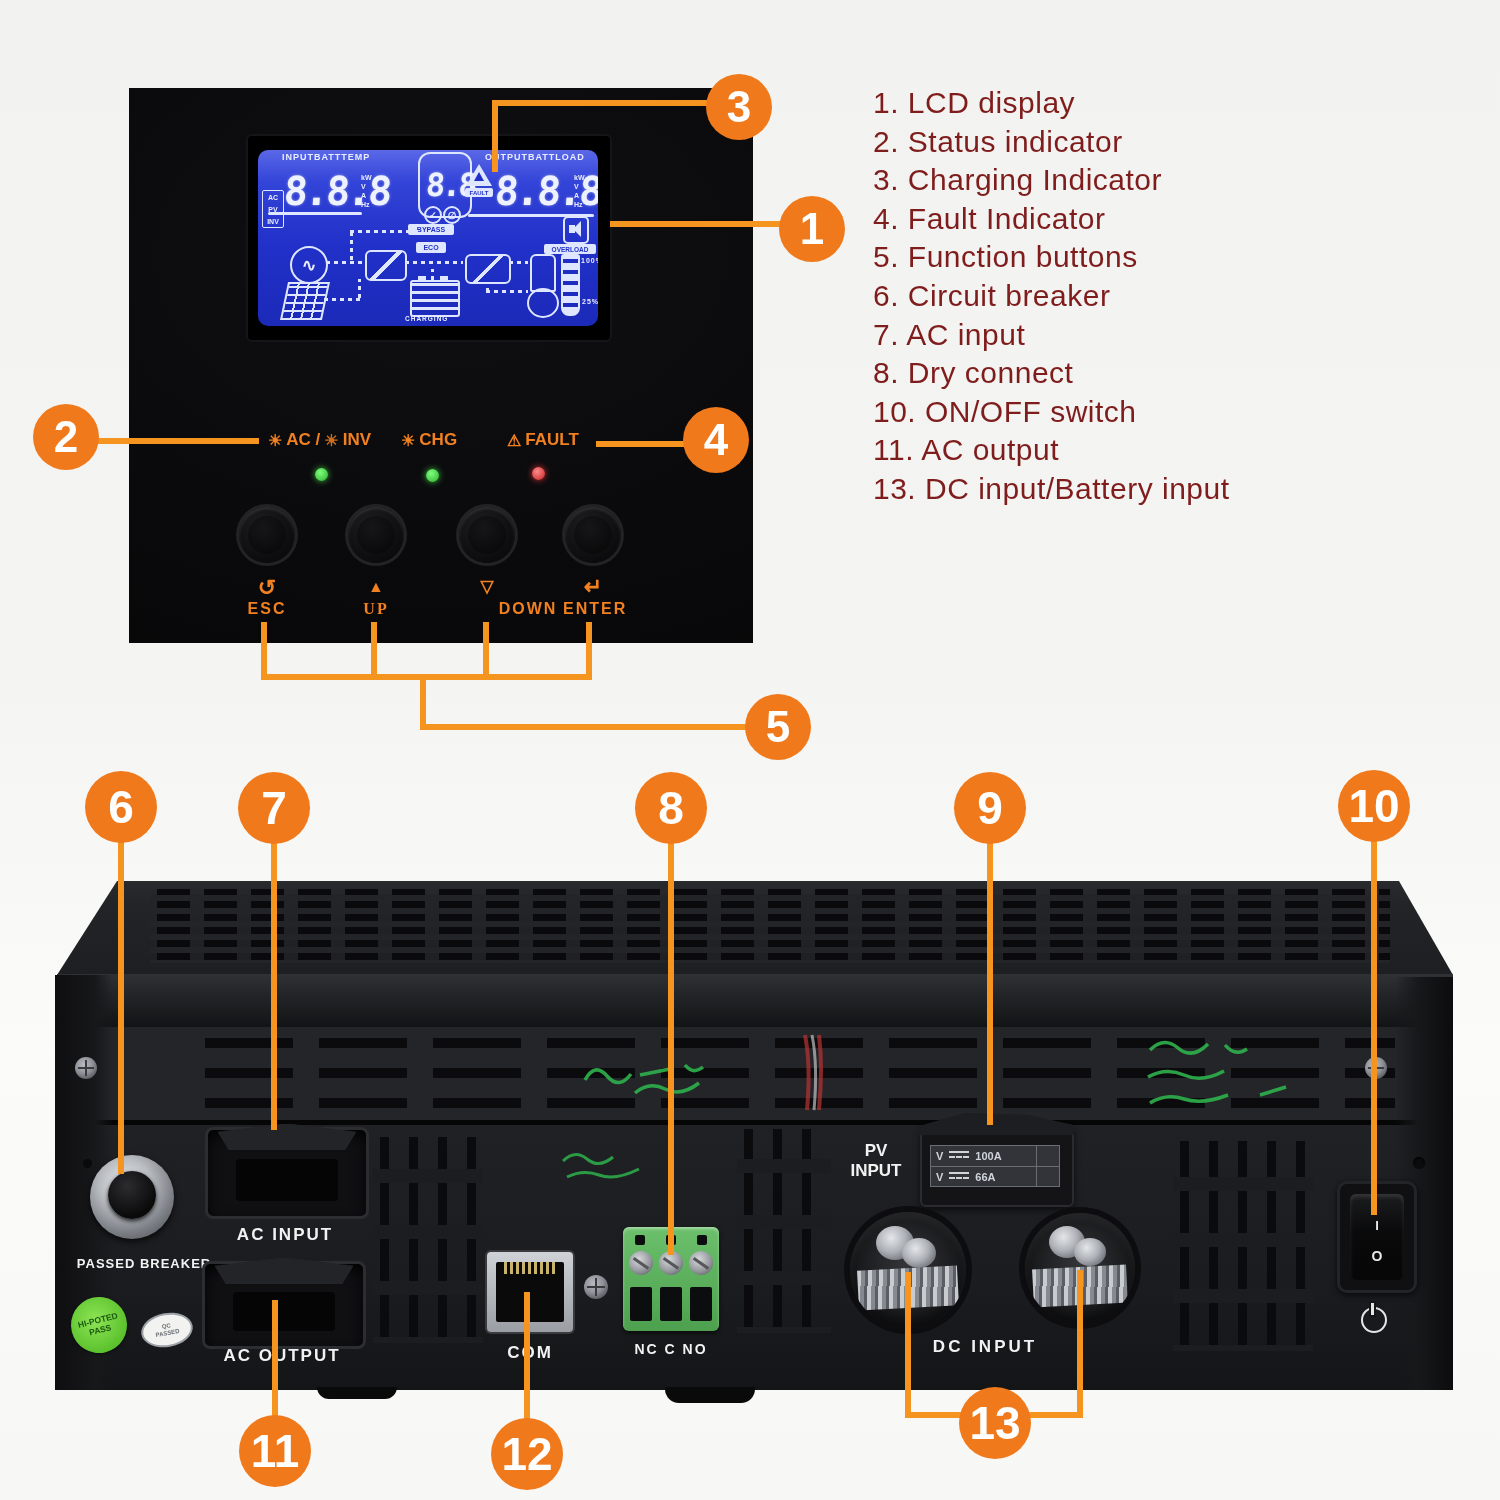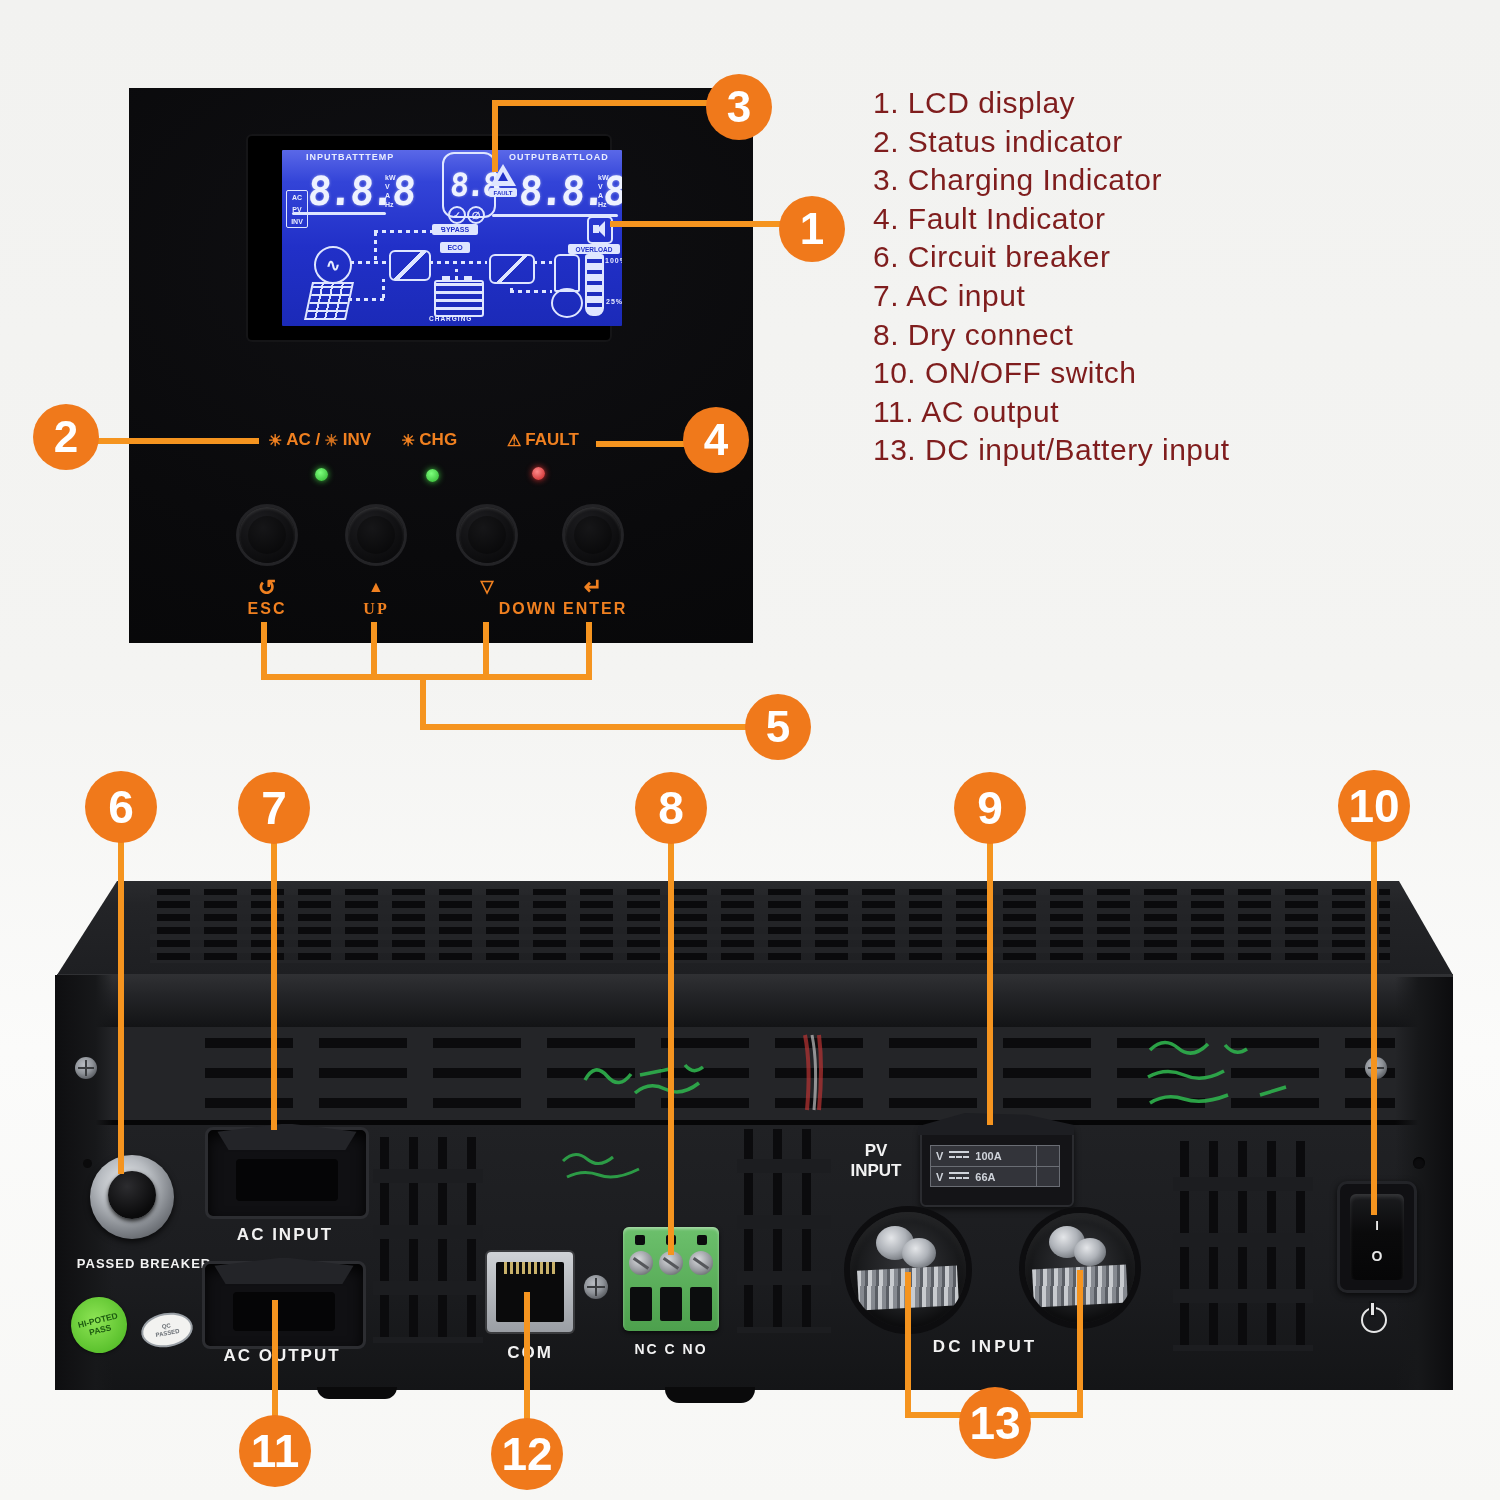--- a/index.html
+++ b/index.html
@@ -17,23 +17,23 @@
 
   
   .plist{position:absolute;left:873px;top:84px;color:#7f1d1d;font-size:30px;line-height:38.6px;letter-spacing:.5px;}
   .plist div{white-space:nowrap;}
 
   
   .panel{position:absolute;left:129px;top:88px;width:624px;height:555px;
          background:radial-gradient(120% 90% at 50% 30%,#101013 0%,#0a0a0c 60%,#070708 100%);}
   .lcd-bezel{position:absolute;left:119px;top:48px;width:362px;height:204px;background:#000;border-radius:4px;
              box-shadow:0 0 0 2px #151517;}
-  .lcd{position:absolute;left:129px;top:62px;width:340px;height:176px;border-radius:1px;
+  .lcd{position:absolute;left:129px;top:62px;width:340px;height:176px;border-radius:10px;
        background:linear-gradient(180deg,#5a68e8 0%,#3344d8 18%,#2130c8 55%,#1b2ab8 100%);
-       color:#e9edff;overflow:hidden;margin-left:24px;}
+       color:#e9edff;overflow:hidden;}
   .seg{font-family:"DejaVu Sans Mono",monospace;font-weight:bold;transform:skewX(-4deg);
        color:#eef2ff;text-shadow:0 0 3px rgba(255,255,255,.45);letter-spacing:-3px;}
   .lcdtxt{font-weight:bold;color:#e9edff;letter-spacing:1px;}
   .badge{position:absolute;background:#dfe6ff;color:#2130c8;font-weight:bold;border-radius:2px;
          display:flex;align-items:center;justify-content:center;}
   .uline{position:absolute;height:3px;background:#dfe6ff;border-radius:2px;}
   .dash{position:absolute;background-image:repeating-linear-gradient(90deg,#dfe6ff 0 4px,transparent 4px 8px);height:3px;}
   .dashv{position:absolute;background-image:repeating-linear-gradient(0deg,#dfe6ff 0 4px,transparent 4px 8px);width:3px;}
   .units{position:absolute;font-size:7px;font-weight:bold;line-height:9px;color:#e9edff;}
   .convbox{position:absolute;border:2px solid #dfe6ff;border-radius:6px;
@@ -249,20 +249,21 @@
   <div class="blab" style="left:217px;top:512px;width:60px;font-family:Liberation Serif, serif;">UP</div>
   <div class="blab" style="left:328px;top:512px;width:60px;margin-left:41px;">DOWN</div>
   <div class="blab" style="left:434px;top:512px;width:60px;">ENTER</div>
 </div>
 
 <div class="plist">
   <div>1. LCD display</div>
   <div>2. Status indicator</div>
   <div>3. Charging Indicator</div>
   <div>4. Fault Indicator</div>
+  <div>5. Function buttons</div>
   <div>6. Circuit breaker</div>
   <div>7. AC input</div>
   <div>8. Dry connect</div>
   <div>10. ON/OFF switch</div>
   <div>11. AC output</div>
   <div>13. DC input/Battery input</div>
 </div>
 
 <div class="ln" style="left:497px;top:100px;width:212px;height:6px;"></div>
 <div class="ln" style="left:492px;top:100px;width:6px;height:72px;"></div>

